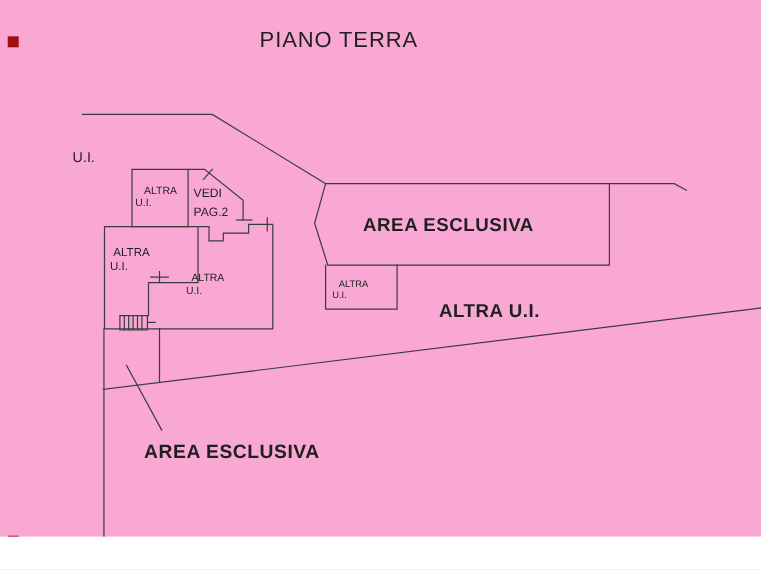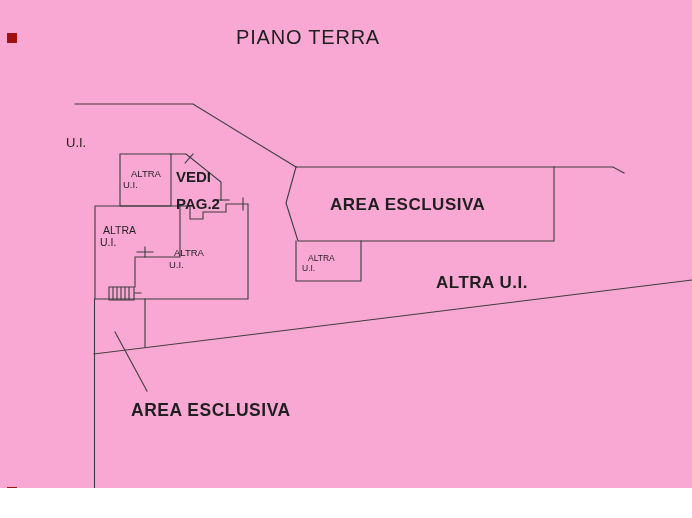--- a/index.html
+++ b/index.html
@@ -7,21 +7,21 @@
     position:relative;width:692px;height:488px;background:#f9a8d4;overflow:hidden;
     font-family:"Liberation Sans", sans-serif;color:#1f1f1f;
   }
   #plan-svg{position:absolute;left:0;top:0;}
   .lbl{position:absolute;white-space:nowrap;color:#1f1f1f;}
   .title{font-size:20px;letter-spacing:0.8px;}
   .big{font-size:17px;letter-spacing:0.5px;font-weight:bold;}
   .med{font-size:10.5px;}
   .sm{font-size:9.5px;}
   .xs{font-size:8.5px;}
-  .vedi{font-size:15px;font-weight:bold;line-height:15px;}
+  .vedi{font-size:11px;font-weight:normal;line-height:15px;}
   .marker{position:absolute;width:10px;height:10px;}
 </style>
 </head>
 <body>
 
 <div id="stage">
 
   <div class="marker" style="left:7px;top:33px;background:#a01212;"></div>
   <div class="marker" style="left:7px;top:487px;background:#a01212;"></div>
 
@@ -59,29 +59,29 @@
   </svg>
 
   <span class="lbl title" style="left:236px;top:26px;">PIANO TERRA</span>
 
   <span class="lbl" style="left:66px;top:135px;font-size:13px;">U.I.</span>
 
   <span class="lbl sm" style="left:131px;top:168px;">ALTRA</span>
   <span class="lbl sm" style="left:123px;top:179px;">U.I.</span>
 
   <span class="lbl vedi" style="left:176px;top:169px;">VEDI</span>
-  <span class="lbl vedi" style="left:176px;top:196px;">PAG.2</span>
+  <span class="lbl vedi" style="left:176px;top:186px;">PAG.2</span>
 
   <span class="lbl med" style="left:103px;top:224px;">ALTRA</span>
   <span class="lbl med" style="left:100px;top:236px;">U.I.</span>
 
   <span class="lbl sm" style="left:174px;top:247px;">ALTRA</span>
   <span class="lbl sm" style="left:169px;top:259px;">U.I.</span>
 
   <span class="lbl xs" style="left:308px;top:253px;">ALTRA</span>
   <span class="lbl xs" style="left:302px;top:263px;">U.I.</span>
 
   <span class="lbl big" style="left:330px;top:195px;">AREA ESCLUSIVA</span>
 
-  <span class="lbl big" style="left:399px;top:273px;margin-left:37px;">ALTRA U.I.</span>
+  <span class="lbl big" style="left:399px;top:273px;">ALTRA U.I.</span>
 
   <span class="lbl big" style="left:131px;top:400px;font-size:17.5px;">AREA ESCLUSIVA</span>
 </div>
 
 </body></html>

